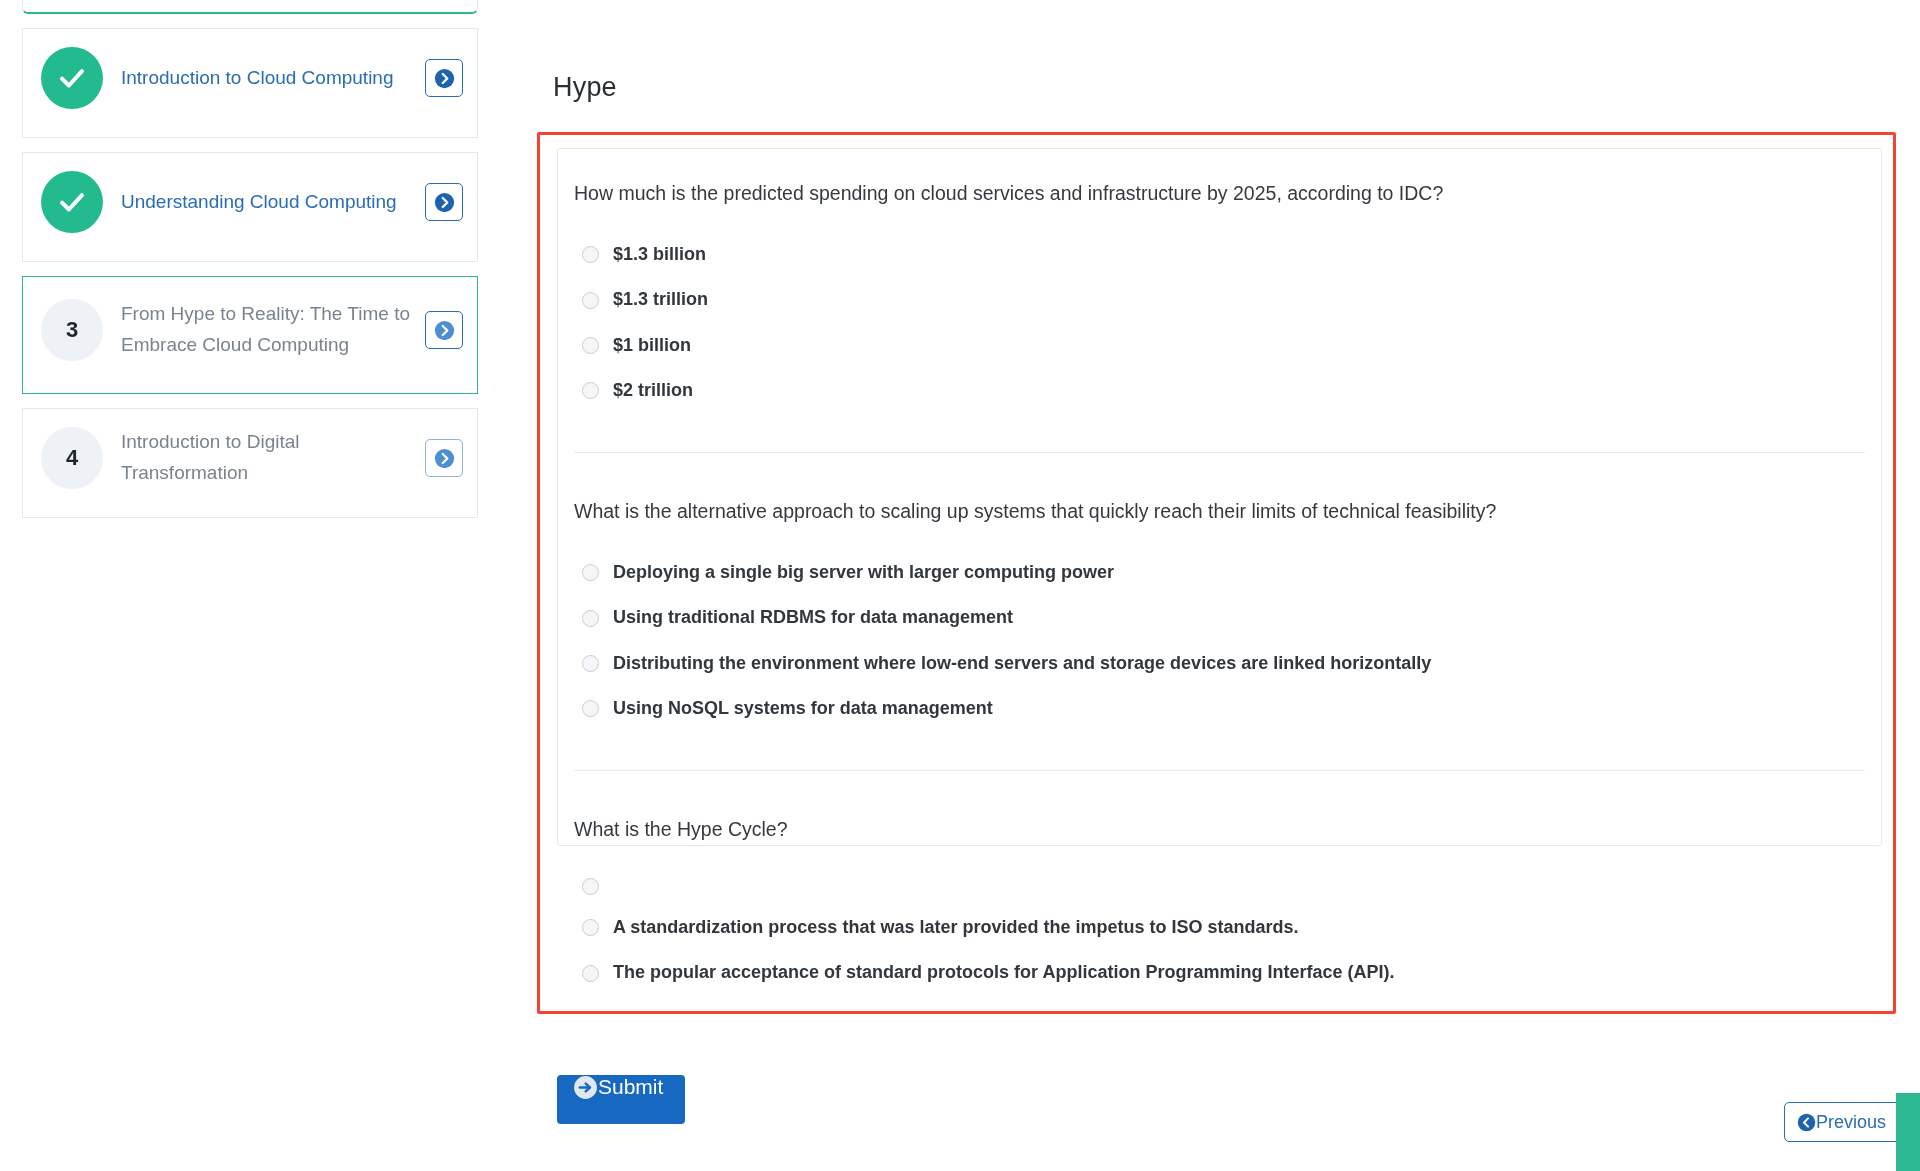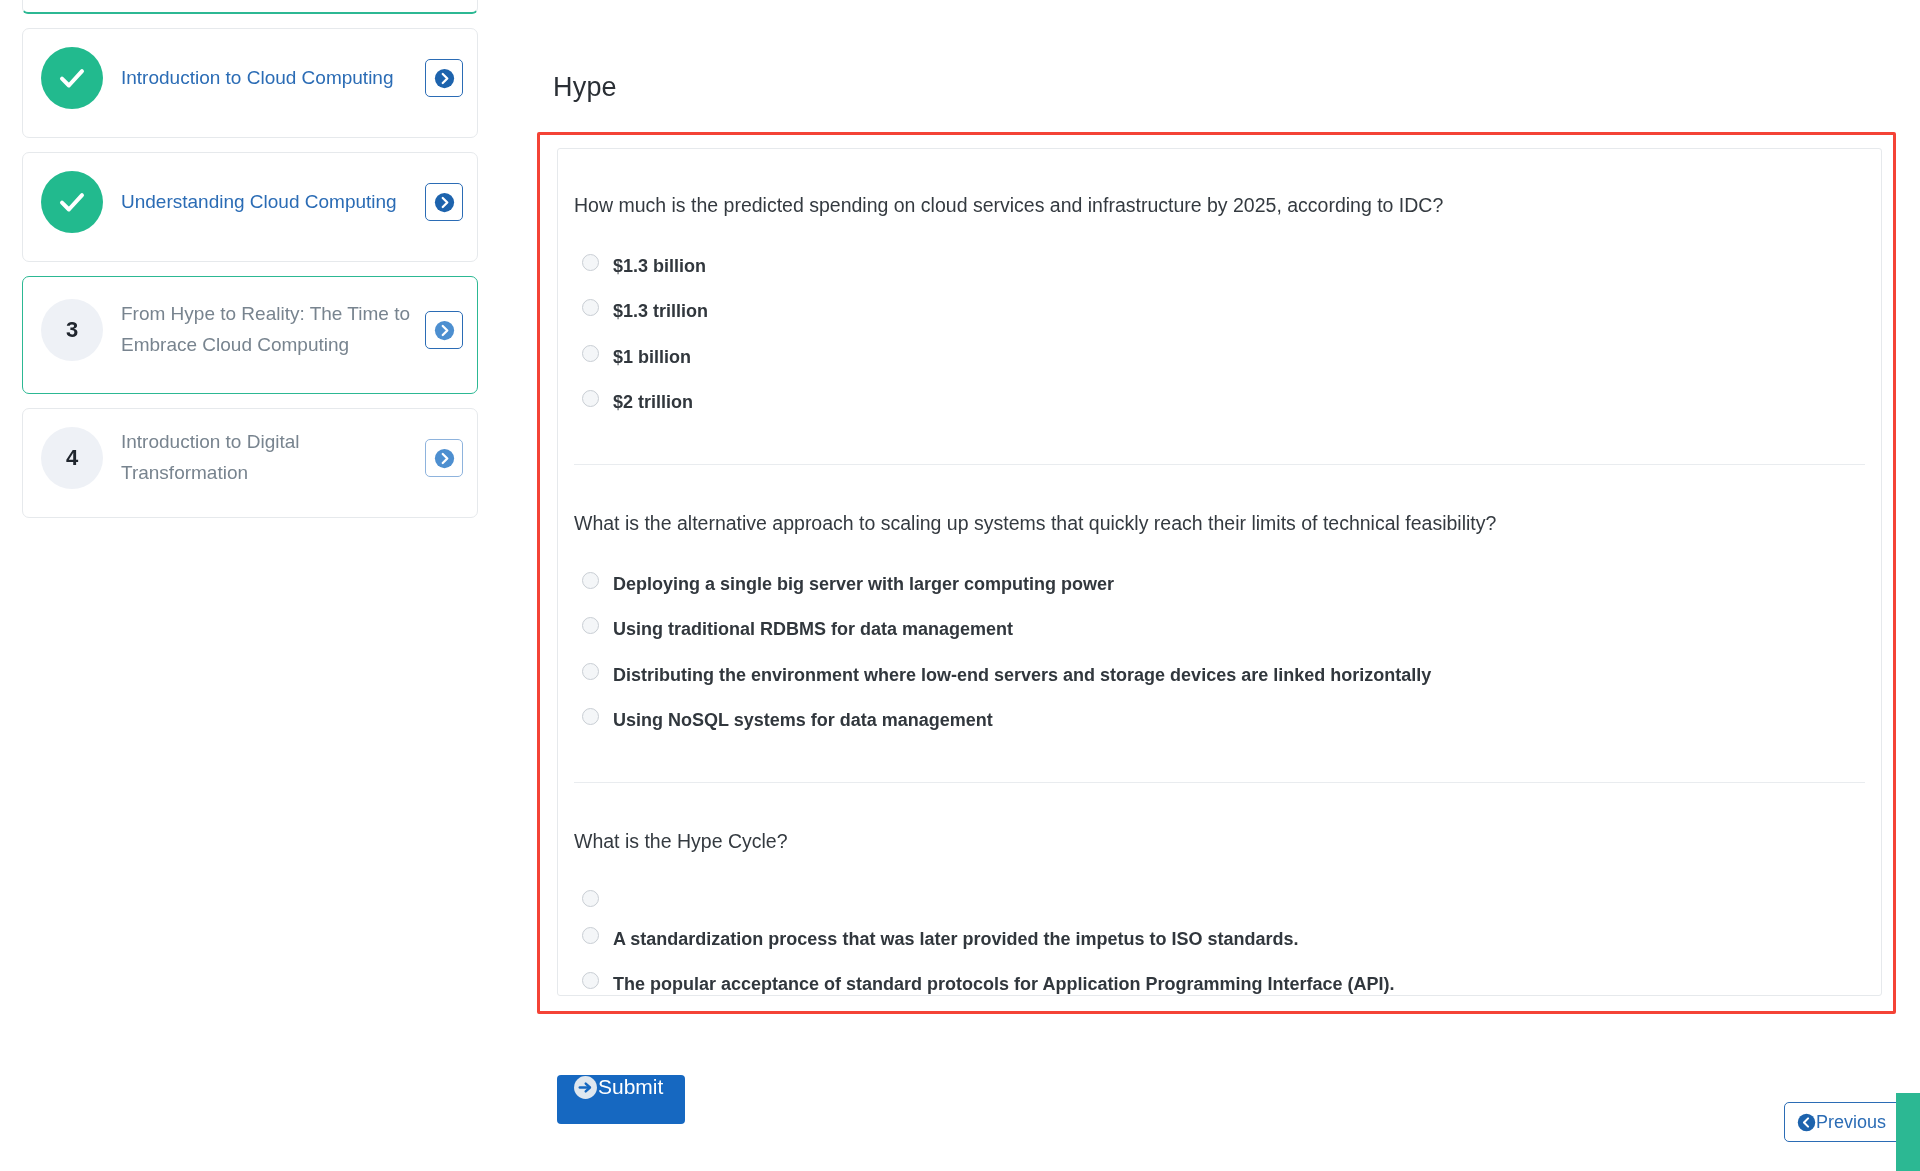--- a/index.html
+++ b/index.html
@@ -27,21 +27,21 @@
     width: 500px;
     height: 1171px;
     padding: 0;
   }
 
   .lesson-card {
     position: relative;
     margin: 0 22px 14px 22px;
     background: #ffffff;
     border: 1px solid #e6e9ec;
-    border-radius: 7px;
+    border-radius: 0;
     display: flex;
     align-items: center;
     min-height: 110px;
     padding: 10px 14px 20px 18px;
   }
   .lesson-card.active {
     border: 1px solid #2cb893;
     min-height: 118px;
   }
 
@@ -139,43 +139,43 @@
     border: 3px solid #f44336;
     border-radius: 2px;
   }
 
   
   #quiz-card {
     position: absolute;
     left: 57px;
     top: 148px;
     width: 1325px;
-    height: 848px;
+    height: 698px;
     background: #ffffff;
     border: 1px solid #e6e9ec;
     border-radius: 3px;
-    padding: 42px 16px 0 16px;
+    padding: 30px 16px 0 16px;
   }
 
   .question-block { padding: 0 0 0 0; }
 
   .question-text {
     font-size: 19.5px;
     color: #343a40;
     line-height: 1.5;
     font-weight: 400;
     padding-left: 0px;
     margin-bottom: 34px;
   }
 
   .options { list-style: none; }
 
   .option-row {
     display: flex;
-    align-items: flex-start;
+    align-items: center;
     margin-bottom: 20px;
     padding-left: 8px;
   }
   .option-row:last-child { margin-bottom: 0; }
 
   .radio {
     flex: 0 0 auto;
     width: 17px;
     height: 17px;
     border-radius: 50%;

